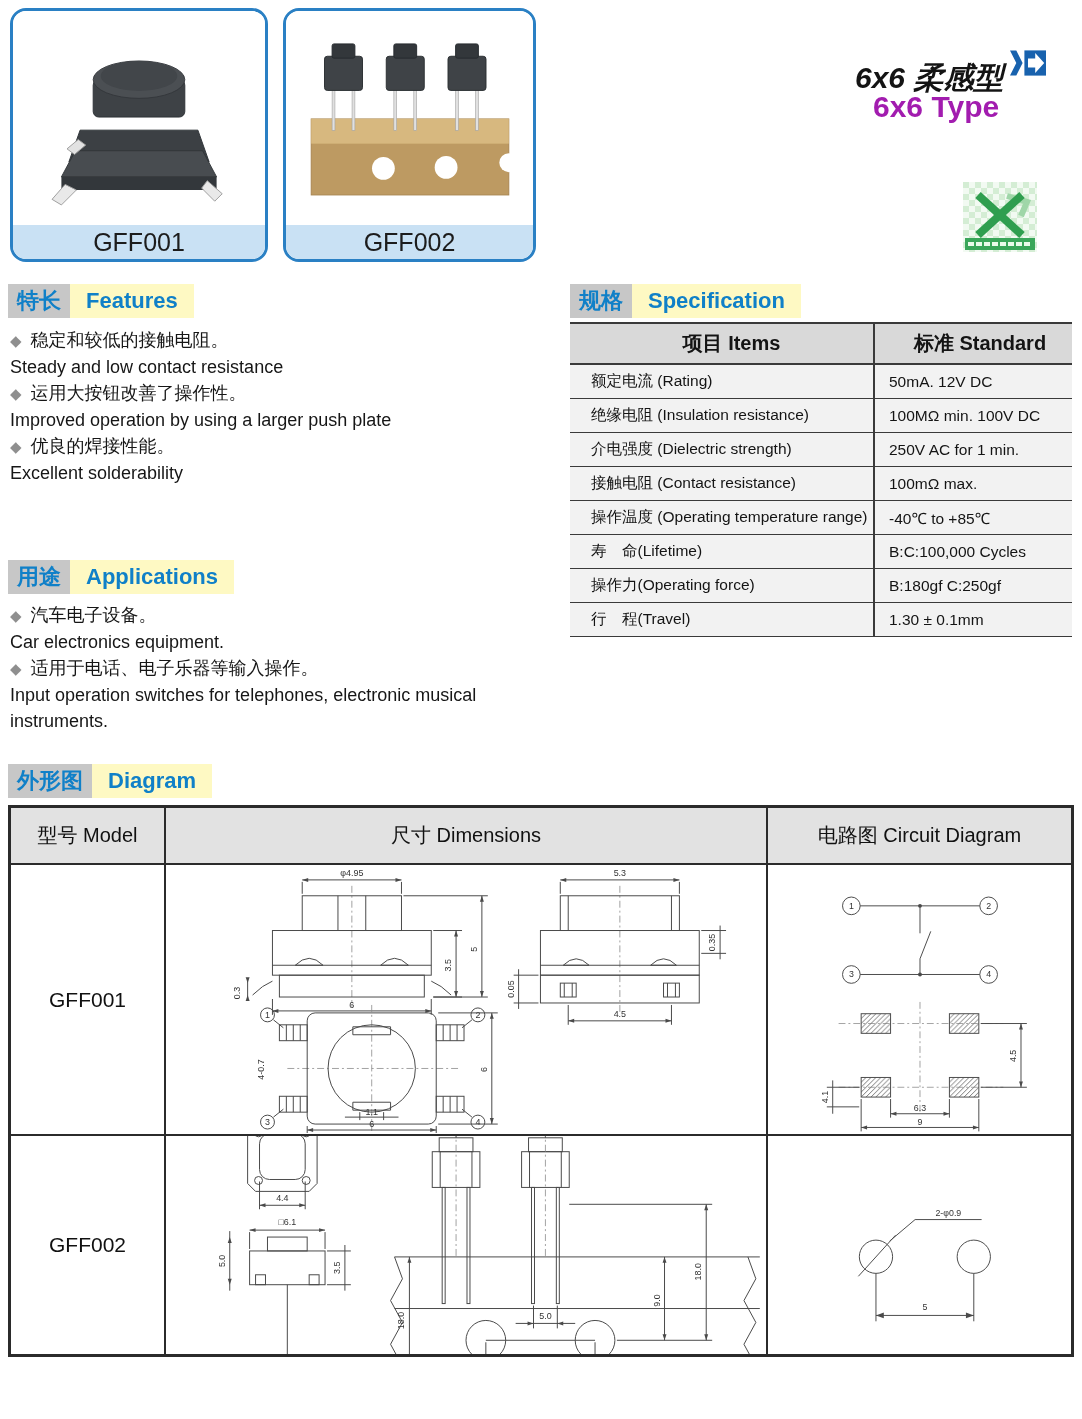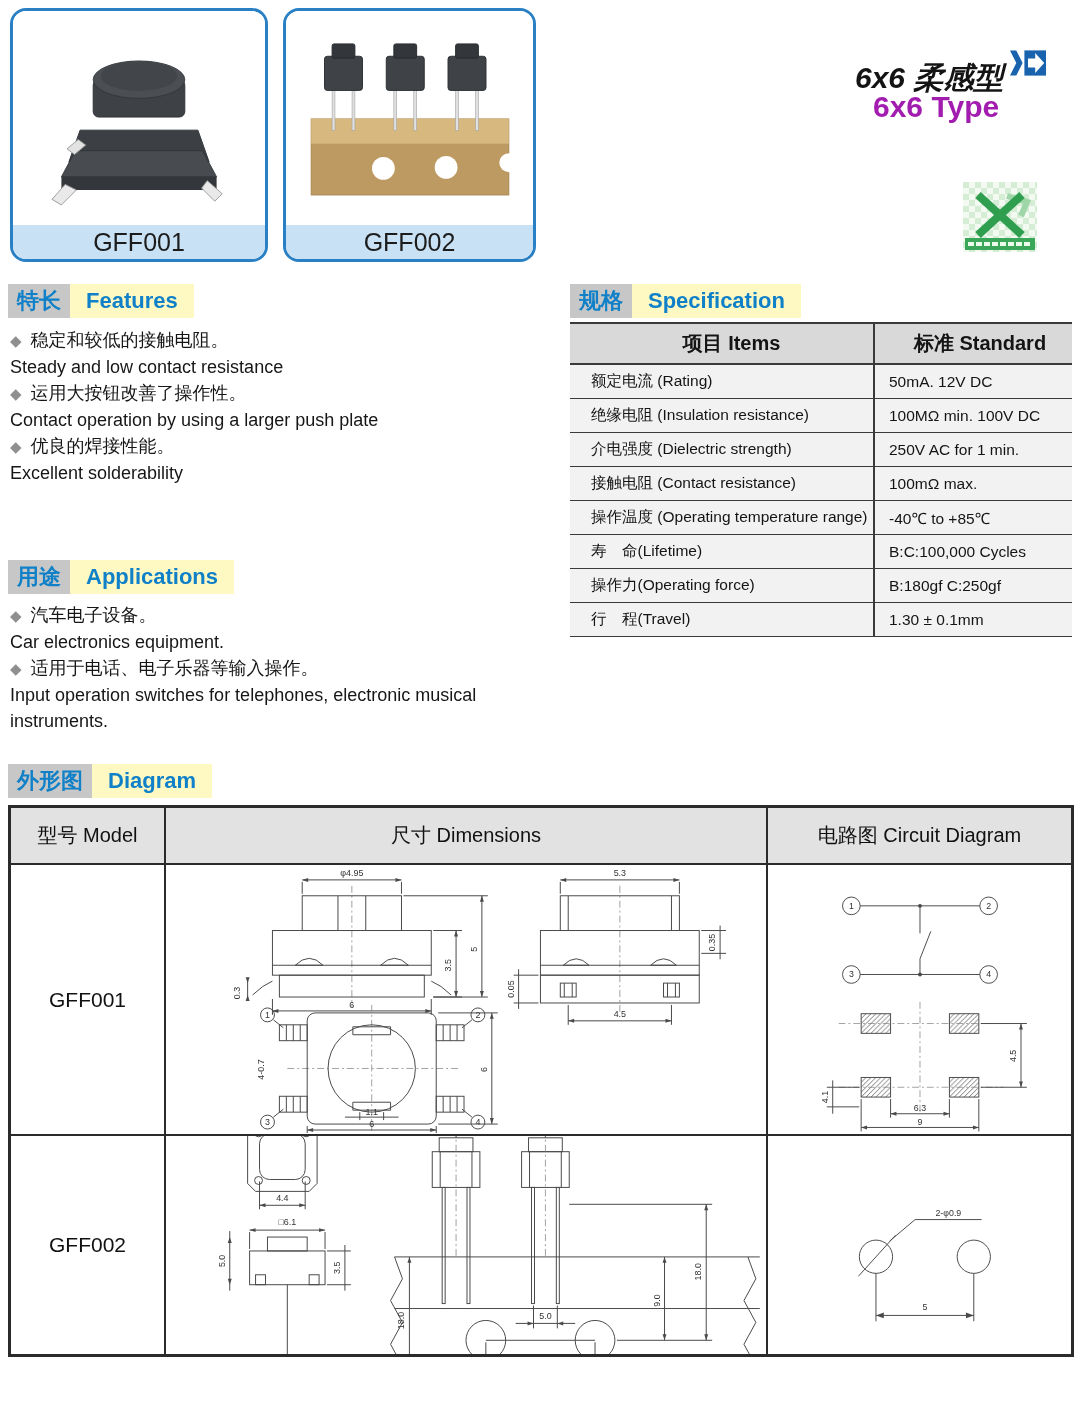--- a/index.html
+++ b/index.html
@@ -132,21 +132,21 @@
 </div>
 
 <div class="sec-hdr" style="left:8px;top:284px;">
   <span class="cn">特长</span>
   <span class="en">Features</span>
 </div>
 <div class="txt-list" style="left:10px;top:327px;width:560px;">
   <div class="line"><span class="diamond">◆</span><span>稳定和较低的接触电阻。</span></div>
   <div class="line">Steady and low contact resistance</div>
   <div class="line"><span class="diamond">◆</span><span>运用大按钮改善了操作性。</span></div>
-  <div class="line">Contact operation by using a larger push plate</div>
+  <div class="line">Improved operation by using a larger push plate</div>
   <div class="line"><span class="diamond">◆</span><span>优良的焊接性能。</span></div>
   <div class="line">Excellent solderability</div>
 </div>
 
 <div class="sec-hdr" style="left:8px;top:560px;">
   <span class="cn">用途</span>
   <span class="en">Applications</span>
 </div>
 <div class="txt-list" style="left:10px;top:602px;width:500px;">
   <div class="line"><span class="diamond">◆</span><span>汽车电子设备。</span></div>

